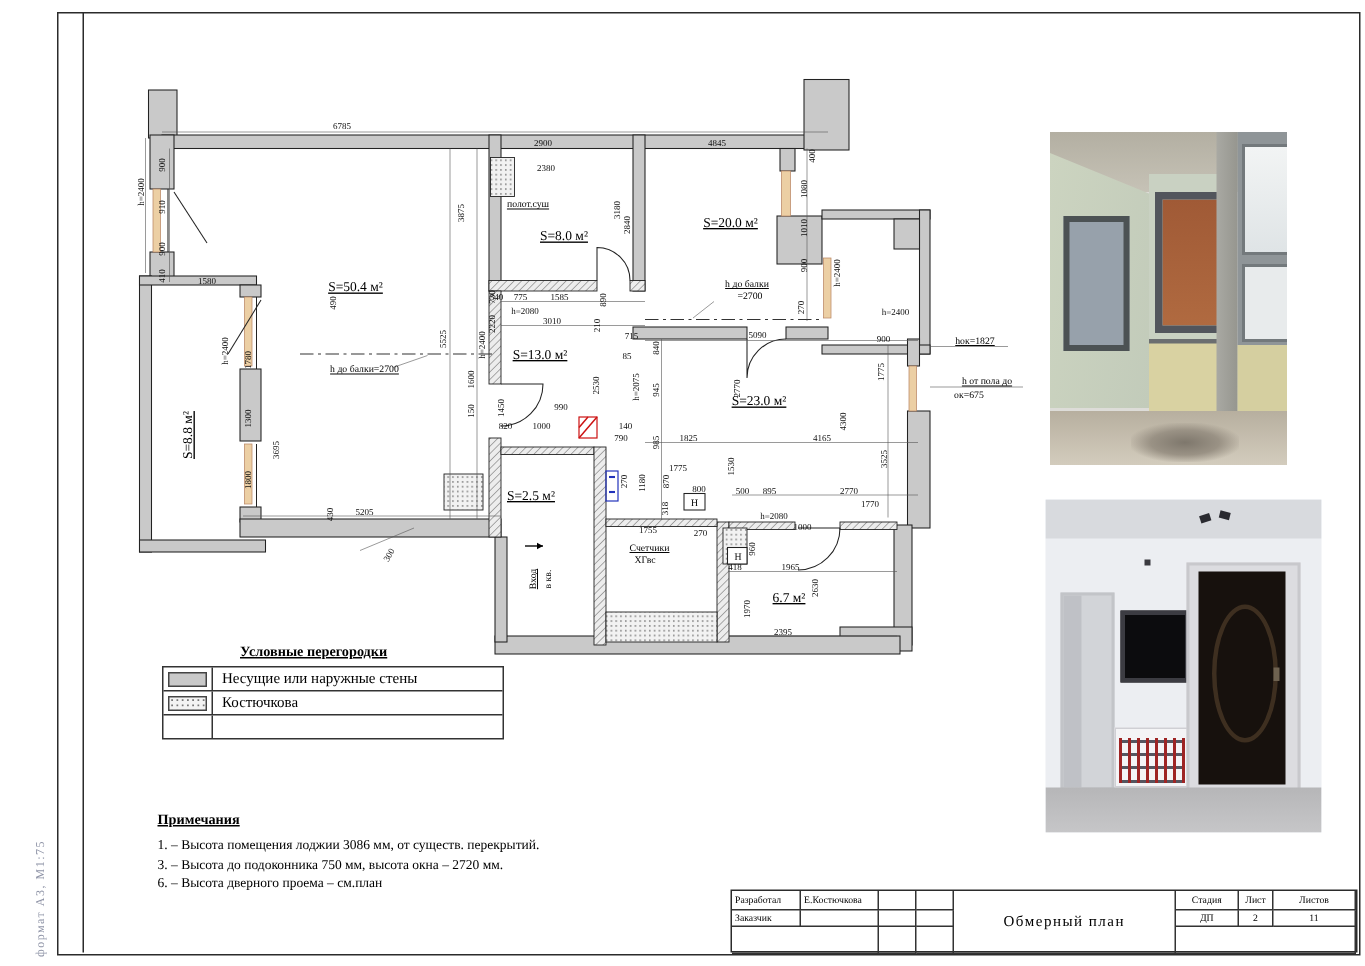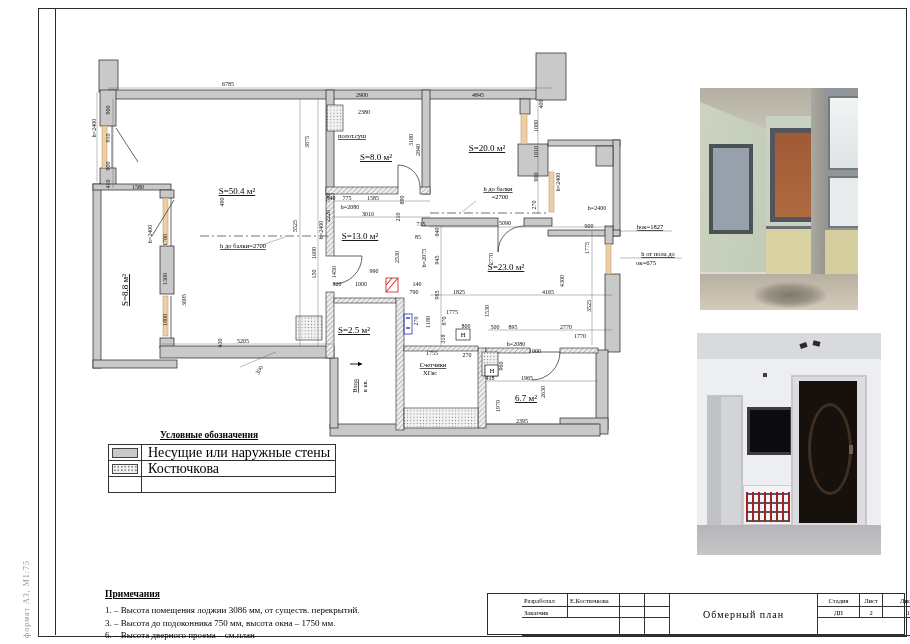--- a/index.html
+++ b/index.html
@@ -26,29 +26,29 @@
   #legend{position:absolute;left:108px;top:430px;width:228px;}
   #legend-title{font-size:9.5px;font-weight:bold;text-decoration:underline;margin:0 0 4px 52px;}
   #legend-box{border:1px solid #333;}
   .lrow{display:flex;height:15px;border-bottom:1px solid #333;align-items:center;}
   .lrow:last-child{border-bottom:none;}
   .lswcell{width:32px;align-self:stretch;border-right:1px solid #333;display:flex;align-items:center;justify-content:center;}
   .sw{width:24px;height:8px;border:0.8px solid #444;}
   .sw.solid{background:#c9c9c9;}
   .sw.hatch{background:repeating-linear-gradient(45deg,#9a9a9a 0 1px,#eee 1px 3.5px);}
   .sw.dots{background:radial-gradient(#777 0.6px,#f3f3f3 0.7px);background-size:3.5px 3.5px;}
-  .ltext{font-size:14px;padding-left:6px;}
-  
-  #notes{position:absolute;left:105px;top:542px;width:380px;margin-top:47px;}
+  .ltext{font-size:10px;padding-left:6px;}
+  
+  #notes{position:absolute;left:105px;top:542px;width:380px;}
   #notes-title{font-size:9.5px;font-weight:bold;text-decoration:underline;margin:0 0 5px 0;}
   .note-line{font-size:9px;line-height:12.5px;white-space:nowrap;}
   
   #titleblock{position:absolute;left:487px;top:593px;width:418px;height:42px;
     display:grid;grid-template-columns:46px 52px 25px 25px 148px 42px 23px 55px;
-    grid-template-rows:13px 11px 18px;border:1.2px solid #2b2b2b;box-sizing:border-box;background:#fff;padding-left:34px;}
+    grid-template-rows:13px 11px 18px;border:1.2px solid #2b2b2b;box-sizing:border-box;background:#fff;}
   #titleblock div{border-right:0.7px solid #333;border-bottom:0.7px solid #333;
     font-size:6.5px;display:flex;align-items:center;padding-left:2px;overflow:hidden;box-sizing:border-box;}
   #tb-doc-title{grid-column:5;grid-row:1/4;justify-content:center;font-size:10px !important;letter-spacing:1px;}
   .tb-c{justify-content:center !important;padding-left:0 !important;}
   #tb-bottom-right{grid-column:6/9;grid-row:3;}
   
   .photo{position:absolute;overflow:hidden;background:#dddcd8;}
   .photo *{position:absolute;}
   #photo1{left:700px;top:88px;width:158px;height:222px;}
   .p1-ceiling{left:0;top:0;width:100%;height:40px;background:linear-gradient(#b3afa2,#c6c2b6);}
@@ -329,21 +329,21 @@
         <text x="433" y="367" class="annot" text-decoration="underline">Счетчики</text>
         <text x="430" y="375" class="annot">ХГвс</text>
         <text x="357" y="386" class="annot" transform="rotate(-90 357 386)" text-decoration="underline">Вход</text>
         <text x="367" y="386" class="annot" transform="rotate(-90 367 386)">в кв.</text>
         <text x="463" y="337" class="annot">H</text>
         <text x="492" y="373" class="annot">H</text>
       </g>
   </svg>
 
   <div id="legend">
-    <div id="legend-title">Условные обозначения</div>
+    <div id="legend-title">Условные перегородки</div>
     <div id="legend-box">
         <div class="lrow">
           <div class="lswcell">
             <span class="sw solid"></span>
           </div>
           <span class="ltext">Несущие или наружные стены</span>
         </div>
         <div class="lrow">
           <div class="lswcell">
             <span class="sw dots"></span>
@@ -354,21 +354,21 @@
           <div class="lswcell"></div>
           <span class="ltext"></span>
         </div>
       </div>
   </div>
 
   <div id="notes">
     <div id="notes-title">Примечания</div>
     <div id="notes-lines">
         <div class="note-line">1.  –  Высота помещения лоджии 3086 мм, от существ. перекрытий.</div>
-        <div class="note-line">3.  –  Высота до подоконника 750 мм, высота окна  –  1750 мм.</div>
+        <div class="note-line">3.  –  Высота до подоконника 750 мм, высота окна  –  2720 мм.</div>
         <div class="note-line">6.  –  Высота дверного проема  –  см.план</div>
       </div>
   </div>
 
   <div id="titleblock">
     <div style="grid-column:1;grid-row:1">Разработал</div>
     <div style="grid-column:2;grid-row:1">Е.Костючкова</div>
     <div style="grid-column:3;grid-row:1"></div>
     <div style="grid-column:4;grid-row:1"></div>
     <div style="grid-column:1;grid-row:2">Заказчик</div>

